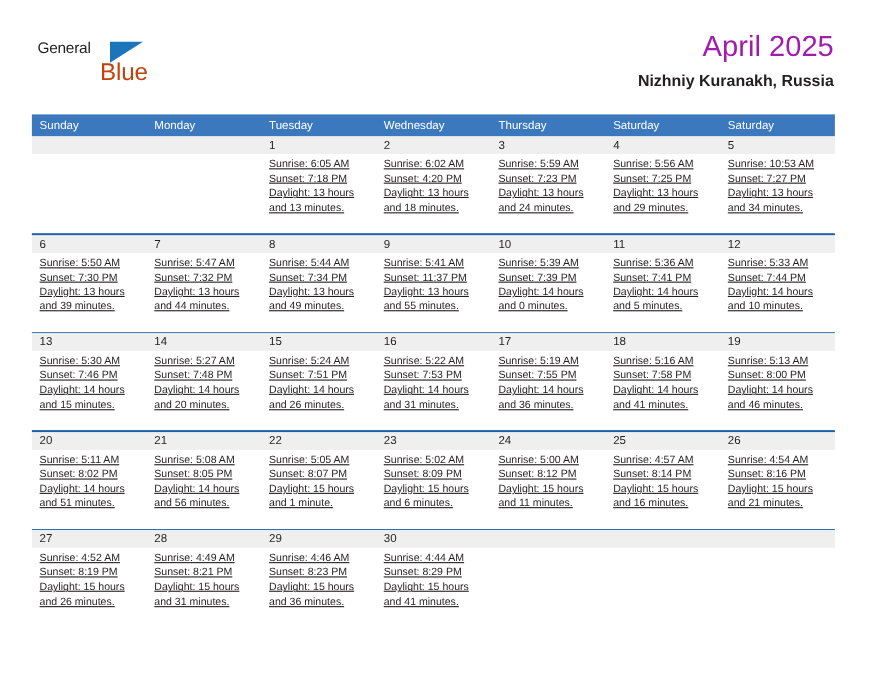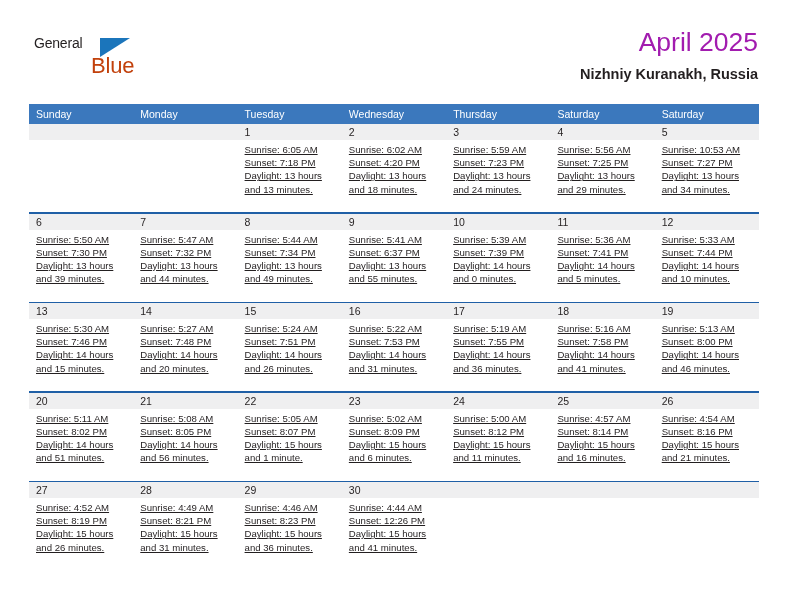--- a/index.html
+++ b/index.html
@@ -257,21 +257,21 @@
           <div class="line">and 44 minutes.</div>
         </div>
         <div class="detail">
           <div class="line">Sunrise: 5:44 AM</div>
           <div class="line">Sunset: 7:34 PM</div>
           <div class="line">Daylight: 13 hours</div>
           <div class="line">and 49 minutes.</div>
         </div>
         <div class="detail">
           <div class="line">Sunrise: 5:41 AM</div>
-          <div class="line">Sunset: 6:37 PM</div>
+          <div class="line">Sunset: 11:37 PM</div>
           <div class="line">Daylight: 13 hours</div>
           <div class="line">and 55 minutes.</div>
         </div>
         <div class="detail">
           <div class="line">Sunrise: 5:39 AM</div>
           <div class="line">Sunset: 7:39 PM</div>
           <div class="line">Daylight: 14 hours</div>
           <div class="line">and 0 minutes.</div>
         </div>
         <div class="detail">
@@ -428,21 +428,21 @@
           <div class="line">and 31 minutes.</div>
         </div>
         <div class="detail">
           <div class="line">Sunrise: 4:46 AM</div>
           <div class="line">Sunset: 8:23 PM</div>
           <div class="line">Daylight: 15 hours</div>
           <div class="line">and 36 minutes.</div>
         </div>
         <div class="detail">
           <div class="line">Sunrise: 4:44 AM</div>
-          <div class="line">Sunset: 12:26 PM</div>
+          <div class="line">Sunset: 8:29 PM</div>
           <div class="line">Daylight: 15 hours</div>
           <div class="line">and 41 minutes.</div>
         </div>
         <div class="detail">
           <div class="line"></div>
           <div class="line"></div>
           <div class="line"></div>
           <div class="line"></div>
         </div>
         <div class="detail">

